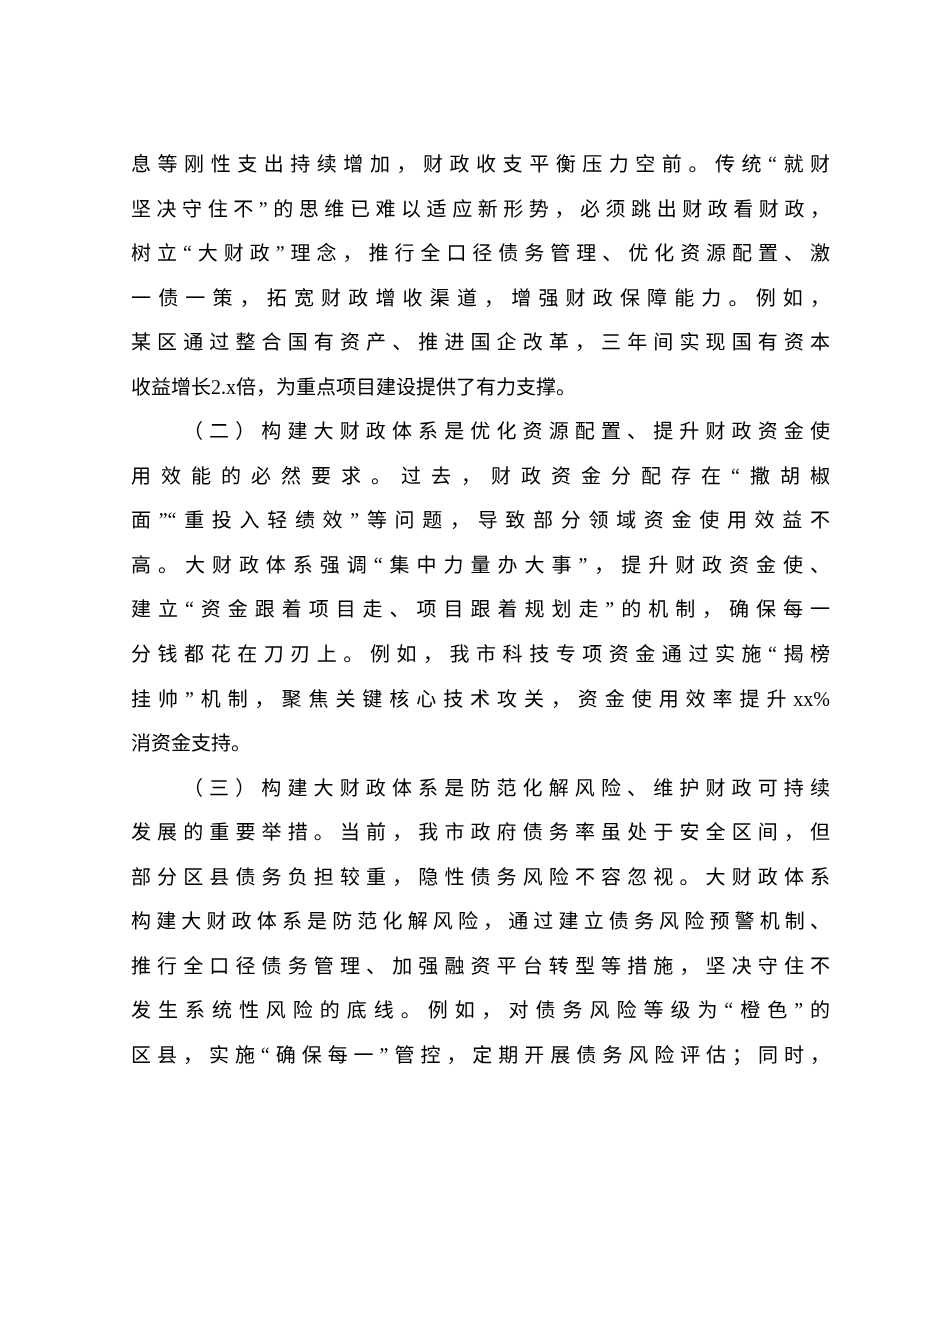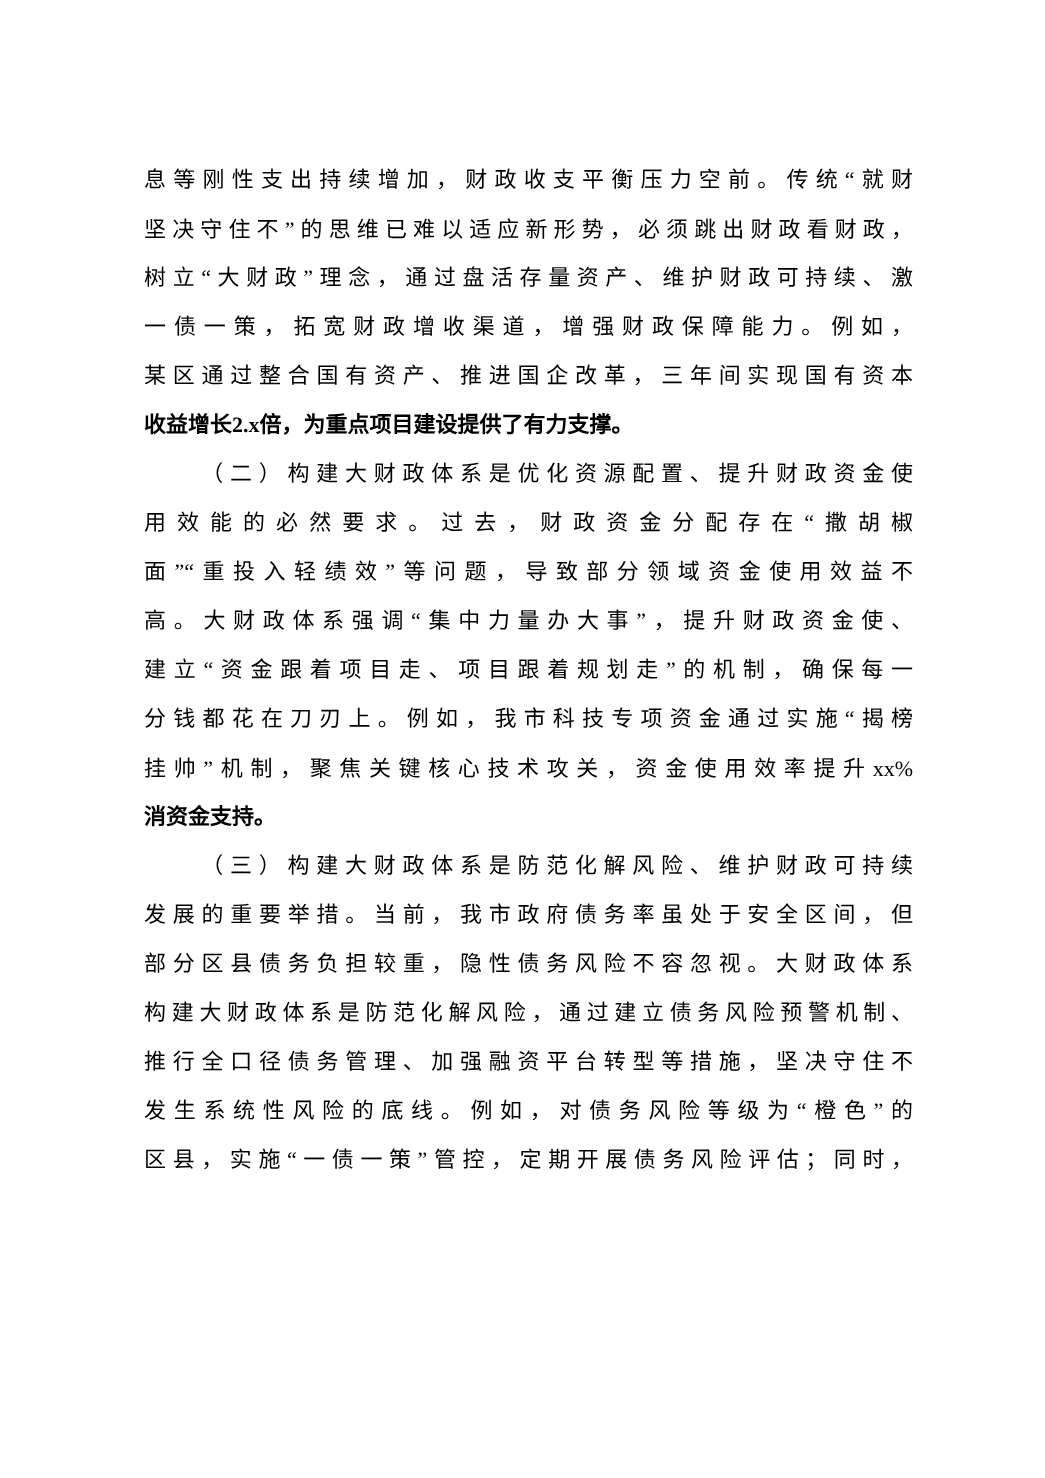--- a/index.html
+++ b/index.html
@@ -37,36 +37,35 @@
     line-height: 44.55px;
     text-align: justify;
     text-align-last: justify;
     text-justify: inter-character;
     overflow: hidden;
     margin-left: 17px;
   }
   .line.para-end {
     text-align: left;
     text-align-last: left;
-    font-weight: bold;
   }
   .line.indent {
     text-indent: 52px;
   }
 </style>
 </head>
 <body>
 
 <div class="page">
   <div class="text-block">
 
     <div class="paragraph">
       <div class="line">息等刚性支出持续增加，财政收支平衡压力空前。传统“就财</div>
       <div class="line">坚决守住不”的思维已难以适应新形势，必须跳出财政看财政，</div>
-      <div class="line">树立“大财政”理念，通过盘活存量资产、维护财政可持续、激</div>
+      <div class="line">树立“大财政”理念，推行全口径债务管理、优化资源配置、激</div>
       <div class="line">一债一策，拓宽财政增收渠道，增强财政保障能力。例如，</div>
       <div class="line">某区通过整合国有资产、推进国企改革，三年间实现国有资本</div>
       <div class="line para-end">收益增长2.x倍，为重点项目建设提供了有力支撑。</div>
     </div>
 
     <div class="paragraph">
       <div class="line indent">（二）构建大财政体系是优化资源配置、提升财政资金使</div>
       <div class="line">用效能的必然要求。过去，财政资金分配存在“撒胡椒</div>
       <div class="line">面”“重投入轻绩效”等问题，导致部分领域资金使用效益不</div>
       <div class="line">高。大财政体系强调“集中力量办大事”，提升财政资金使、</div>
@@ -76,17 +75,17 @@
       <div class="line para-end">消资金支持。</div>
     </div>
 
     <div class="paragraph">
       <div class="line indent">（三）构建大财政体系是防范化解风险、维护财政可持续</div>
       <div class="line">发展的重要举措。当前，我市政府债务率虽处于安全区间，但</div>
       <div class="line">部分区县债务负担较重，隐性债务风险不容忽视。大财政体系</div>
       <div class="line">构建大财政体系是防范化解风险，通过建立债务风险预警机制、</div>
       <div class="line">推行全口径债务管理、加强融资平台转型等措施，坚决守住不</div>
       <div class="line">发生系统性风险的底线。例如，对债务风险等级为“橙色”的</div>
-      <div class="line">区县，实施“一债一策”管控，定期开展债务风险评估；同时，</div>
+      <div class="line">区县，实施“确保每一”管控，定期开展债务风险评估；同时，</div>
     </div>
 
   </div>
 </div>
 
 </body></html>

